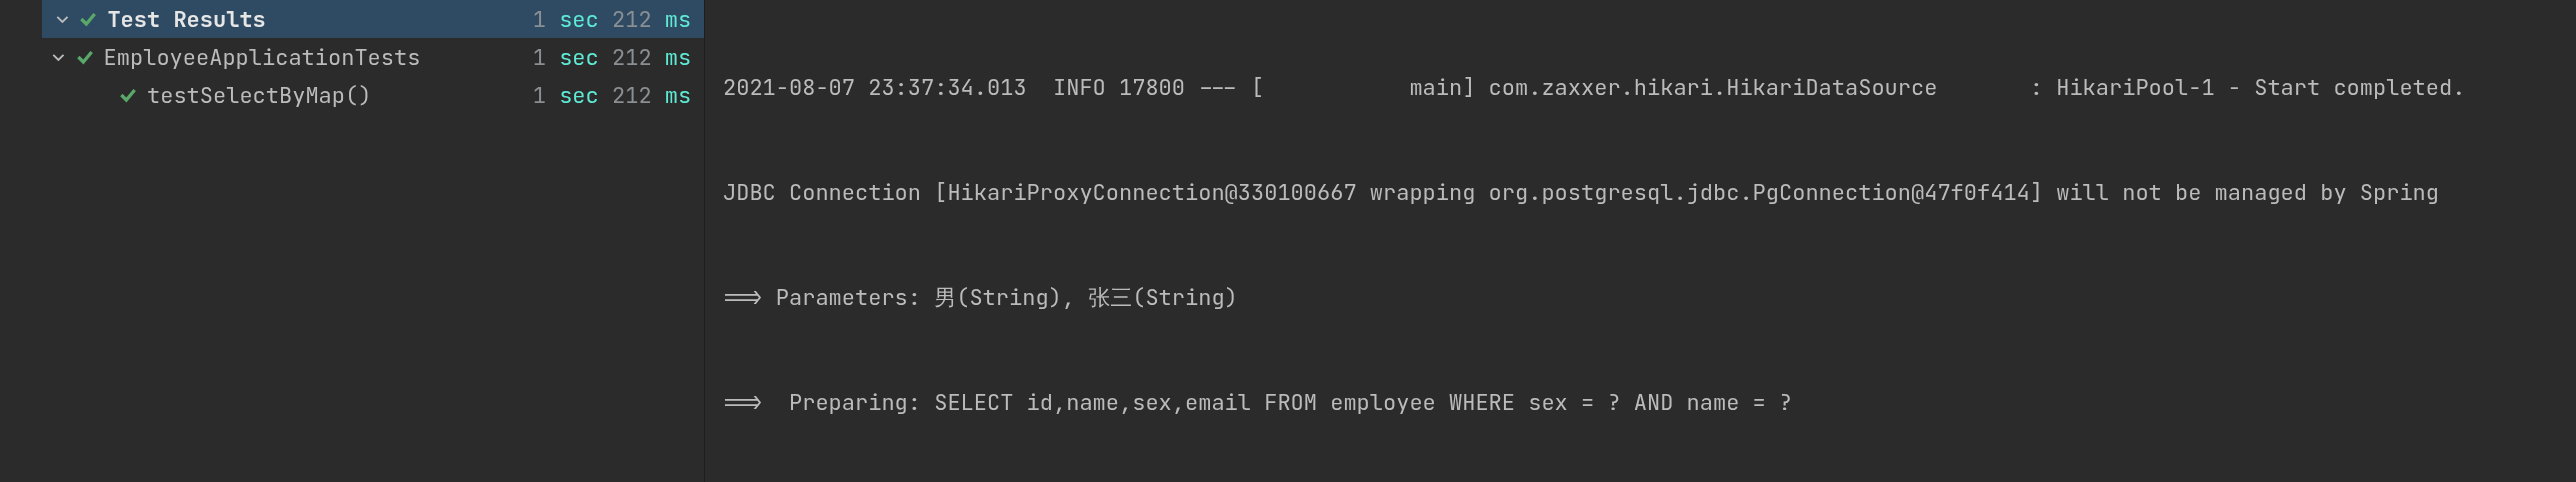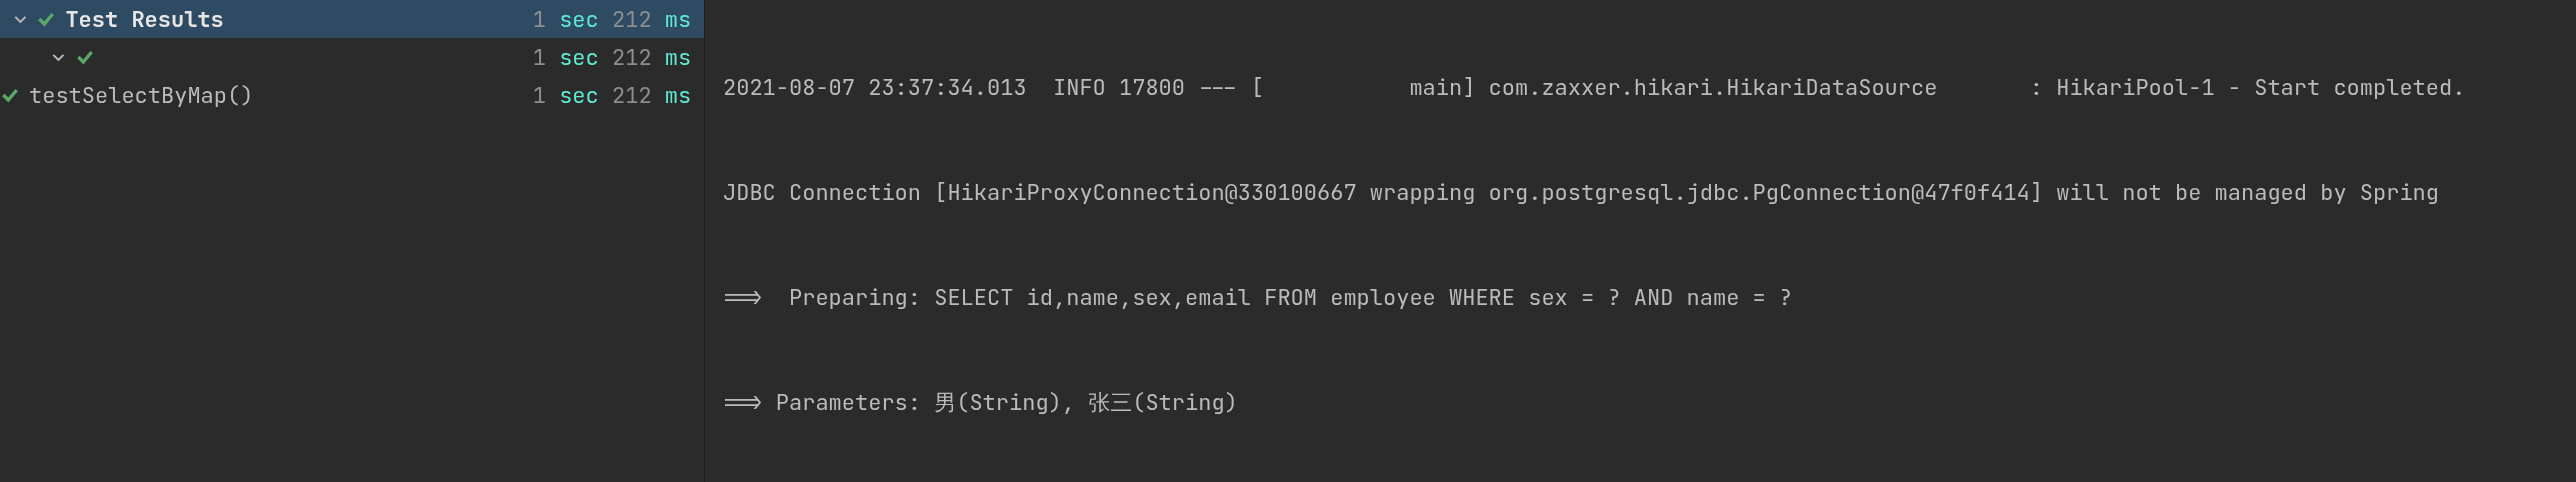--- a/index.html
+++ b/index.html
@@ -36,23 +36,23 @@
     background: #2f4a63;
     color: #e6e6e6;
     font-weight: 600;
   }
   .test-row-l {
     display: flex;
     align-items: center;
     gap: 9px;
     min-width: 0;
   }
-  .indent-0 { padding-left: 12.8px; }
+  .indent-0 { padding-left: 12.8px; margin-left: 42px; }
   .indent-1 { padding-left: 51px; }
-  .indent-2 { }
+  .indent-2 { padding-left: 118px; }
   .chevron {
     width: 14.6px;
     display: inline-flex;
     justify-content: center;
     color: #bbbbbb;
   }
   .chevron svg { display:block; }
   .check {
     display: inline-flex;
     color: #59a869;
@@ -111,20 +111,21 @@
         <span class="chevron">
           <svg width="12.8" height="12.8" viewBox="0 0 10 10">
               <path d="M1 3 L5 7 L9 3" stroke="currentColor" stroke-width="1.5" fill="none"></path>
             </svg>
         </span>
         <span class="check">
           <svg width="20" height="20" viewBox="0 0 12 12">
               <path d="M2 6 L5 9 L10 3" stroke="currentColor" stroke-width="2" fill="none"></path>
             </svg>
         </span>
+        <span class="test-name">EmployeeApplicationTests</span>
       </div>
       <span class="test-time">
         <span>1</span> <span class="unit">sec</span> <span>212</span> <span class="unit">ms</span>
       </span>
     </div>
 
     <div class="test-row indent-2">
       <div class="test-row-l">
         <span class="check">
           <svg width="20" height="20" viewBox="0 0 12 12">
@@ -136,22 +137,22 @@
       <span class="test-time">
         <span>1</span> <span class="unit">sec</span> <span>212</span> <span class="unit">ms</span>
       </span>
     </div>
 
   </div>
 
   <div class="console">
     <span class="console-line">2021-08-07 23:37:34.013  INFO 17800 --- [           main] com.zaxxer.hikari.HikariDataSource       : HikariPool-1 - Start completed.</span>
     <span class="console-line">JDBC Connection [HikariProxyConnection@330100667 wrapping org.postgresql.jdbc.PgConnection@47f0f414] will not be managed by Spring</span>
+    <span class="console-line">==&gt; Parameters: 男(String), 张三(String)</span>
     <span class="console-line">==&gt;  Preparing: SELECT id,name,sex,email FROM employee WHERE sex = ? AND name = ?</span>
-    <span class="console-line">==&gt; Parameters: 男(String), 张三(String)</span>
     
     
     
     
     
     
     
     <span class="console-line"></span>
     
   </div>

